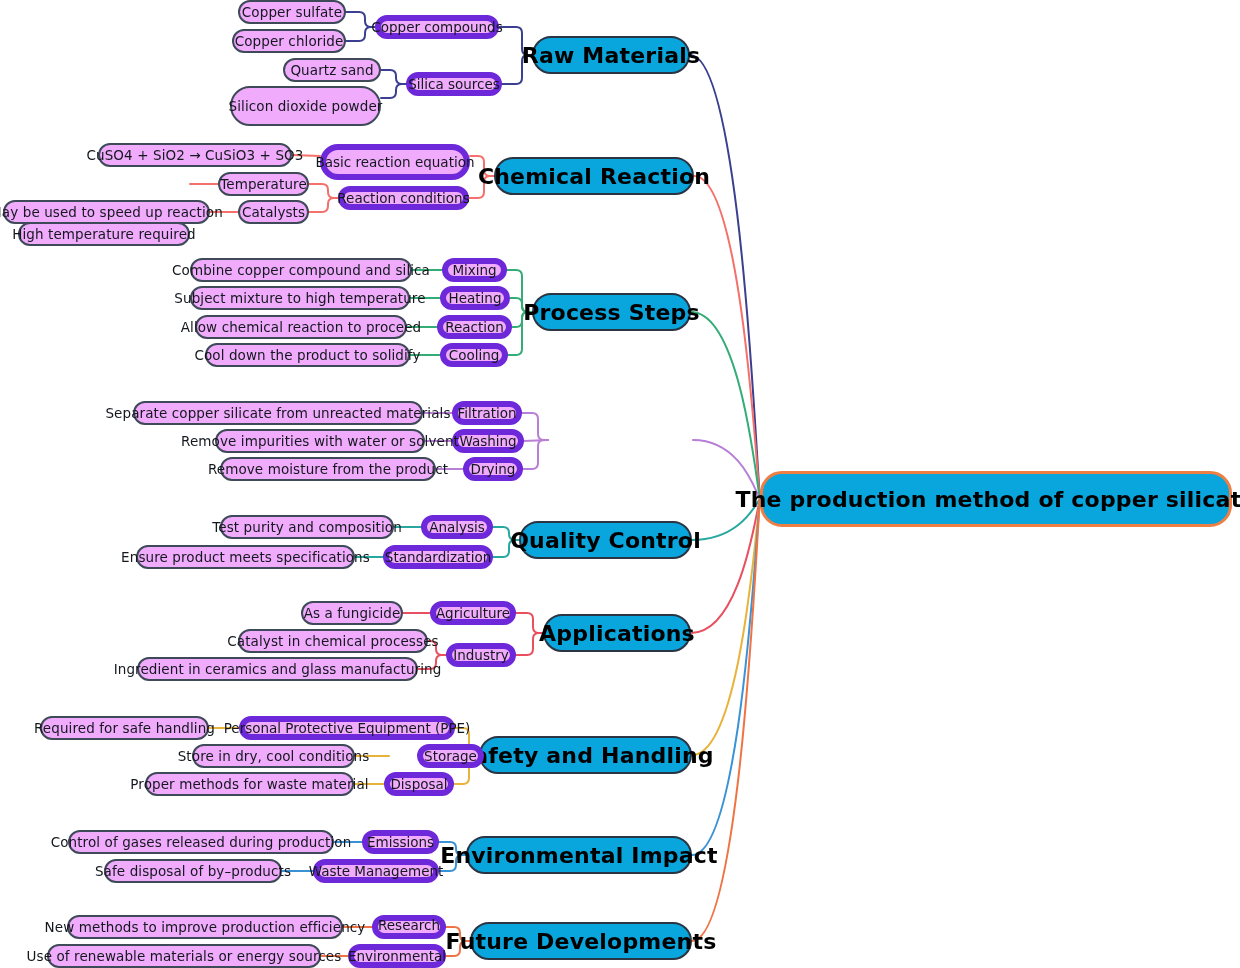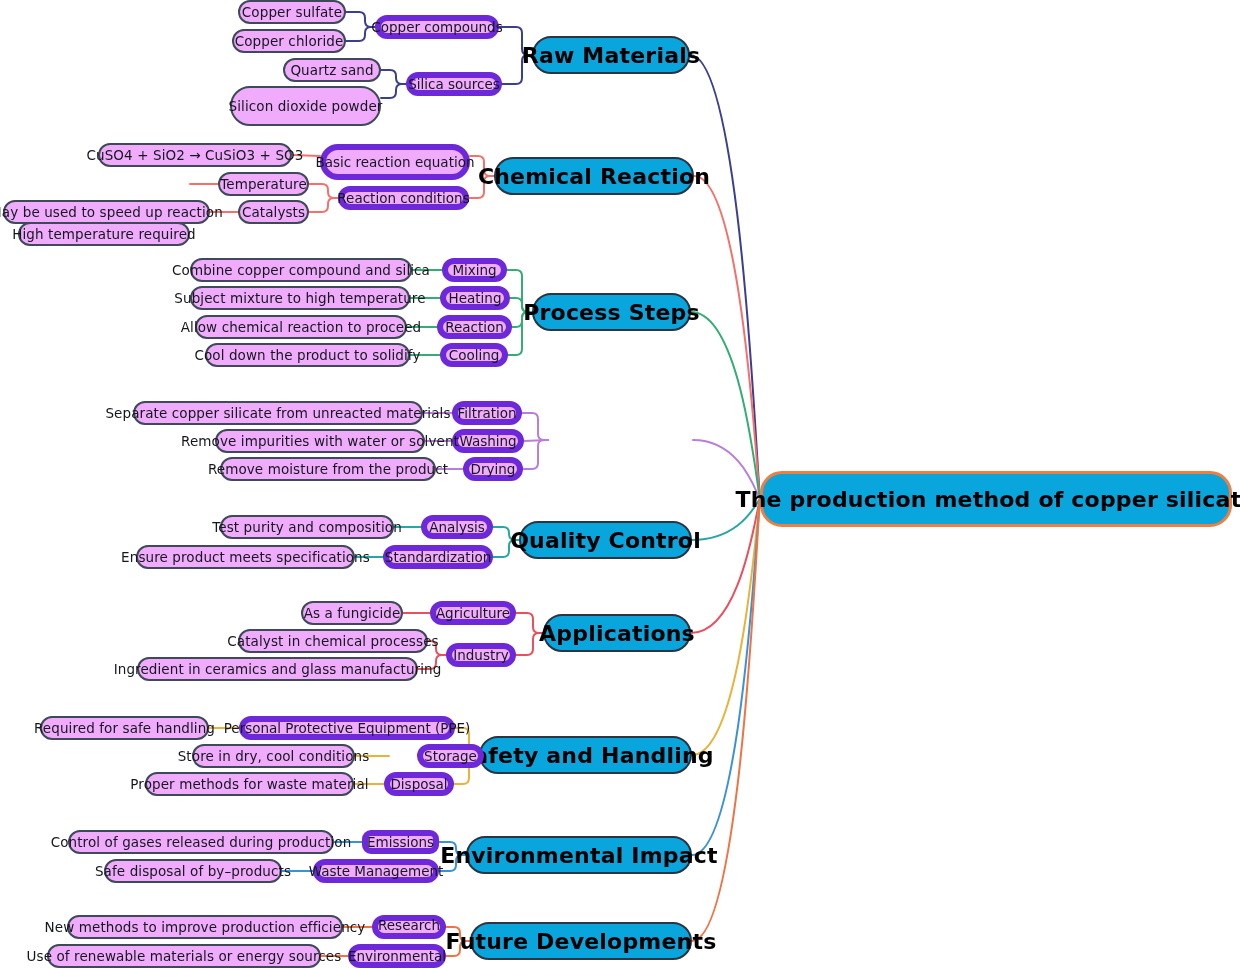--- a/index.html
+++ b/index.html
@@ -238,21 +238,21 @@
     </div>
     <div class="node sub" style="left: 384px; top: 772px; width: 70px; height: 24px;">
       <span>Disposal</span>
     </div>
     <div class="node leaf" style="left: 145px; top: 772px; width: 209px; height: 24px;">
       <span>Proper methods for waste material</span>
     </div>
     <div class="node branch" style="left: 466px; top: 836px; width: 226px; height: 38px;">
       <span>Environmental Impact</span>
     </div>
-    <div class="node sub" style="left: 362px; top: 830px; width: 77px; height: 24px; border-radius: 9px;">
+    <div class="node sub" style="left: 362px; top: 830px; width: 77px; height: 24px;">
       <span>Emissions</span>
     </div>
     <div class="node leaf" style="left: 68px; top: 830px; width: 266px; height: 24px;">
       <span>Control of gases released during production</span>
     </div>
     <div class="node sub" style="left: 313px; top: 859px; width: 126px; height: 24px;">
       <span>Waste Management</span>
     </div>
     <div class="node leaf" style="left: 104px; top: 859px; width: 178px; height: 24px;">
       <span>Safe disposal of by–products</span>

